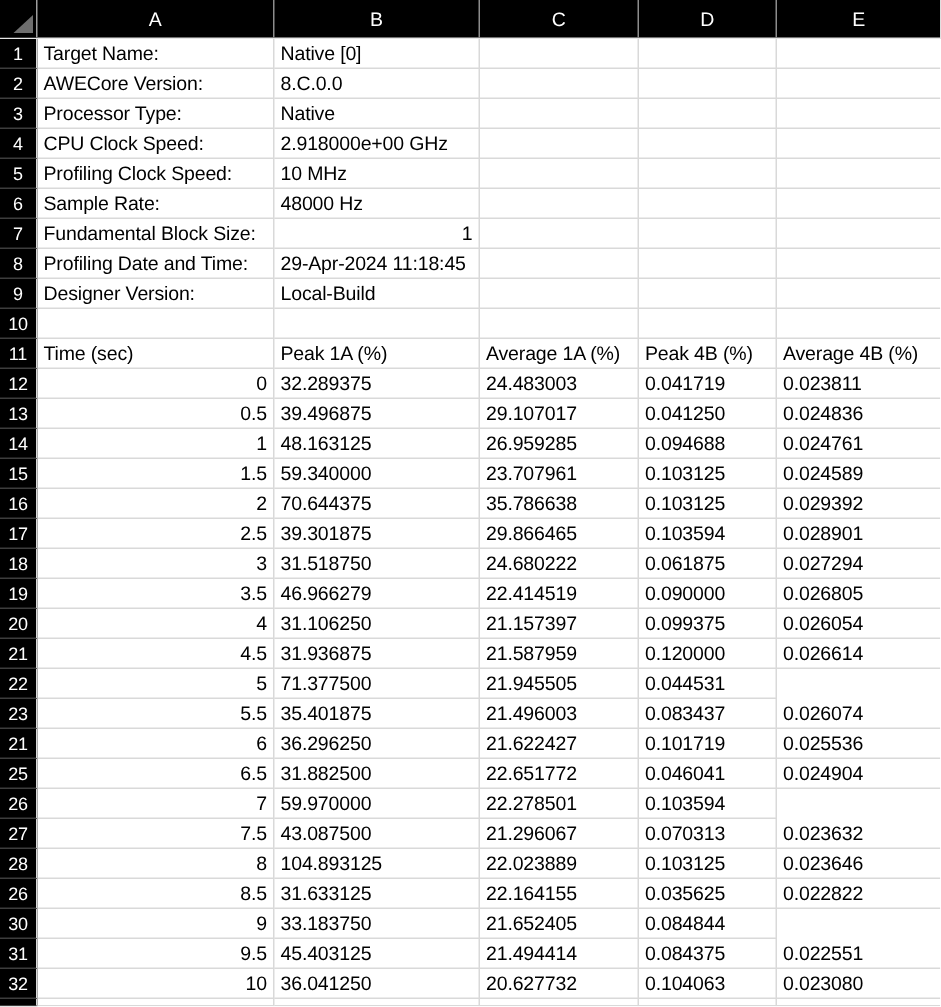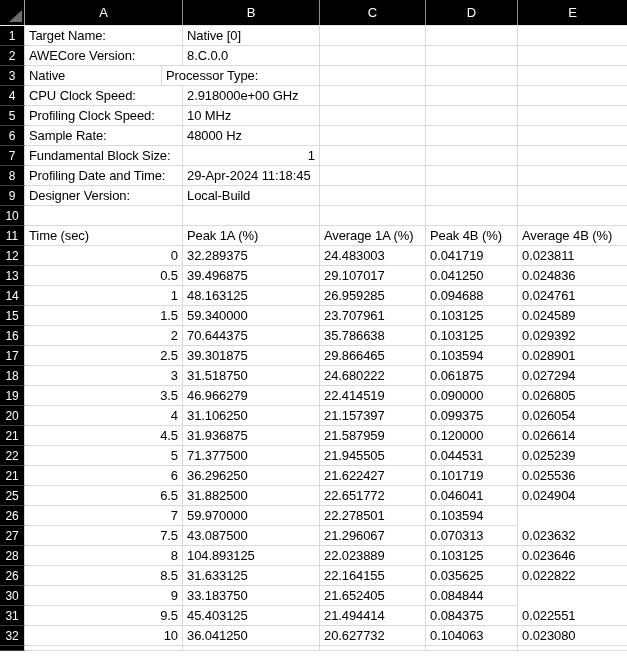--- a/index.html
+++ b/index.html
@@ -109,22 +109,22 @@
       <div class="row">
         <div class="rh">2</div>
         <div class="cell w-a al-l">AWECore Version:</div>
         <div class="cell w-b al-l">8.C.0.0</div>
         <div class="cell w-c al-l"></div>
         <div class="cell w-d al-l"></div>
         <div class="cell w-e al-l"></div>
       </div>
       <div class="row">
         <div class="rh">3</div>
+        <div class="cell w-a al-l">Processor Type:</div>
         <div class="cell w-b al-l">Native</div>
-        <div class="cell w-a al-l">Processor Type:</div>
         <div class="cell w-c al-l"></div>
         <div class="cell w-d al-l"></div>
         <div class="cell w-e al-l"></div>
       </div>
       <div class="row">
         <div class="rh">4</div>
         <div class="cell w-a al-l">CPU Clock Speed:</div>
         <div class="cell w-b al-l">2.918000e+00 GHz</div>
         <div class="cell w-c al-l"></div>
         <div class="cell w-d al-l"></div>
@@ -265,21 +265,28 @@
         <div class="cell w-c al-l">21.587959</div>
         <div class="cell w-d al-l">0.120000</div>
         <div class="cell w-e al-l">0.026614</div>
       </div>
       <div class="row">
         <div class="rh">22</div>
         <div class="cell w-a al-r">5</div>
         <div class="cell w-b al-l">71.377500</div>
         <div class="cell w-c al-l">21.945505</div>
         <div class="cell w-d al-l">0.044531</div>
-        <div class="cell w-e al-l">0.025239</div>
+      </div>
+      <div class="row">
+        <div class="rh">23</div>
+        <div class="cell w-a al-r">5.5</div>
+        <div class="cell w-b al-l">35.401875</div>
+        <div class="cell w-c al-l">21.496003</div>
+        <div class="cell w-d al-l">0.083437</div>
+        <div class="cell w-e al-l">0.026074</div>
       </div>
       <div class="row">
         <div class="rh">21</div>
         <div class="cell w-a al-r">6</div>
         <div class="cell w-b al-l">36.296250</div>
         <div class="cell w-c al-l">21.622427</div>
         <div class="cell w-d al-l">0.101719</div>
         <div class="cell w-e al-l">0.025536</div>
       </div>
       <div class="row">

